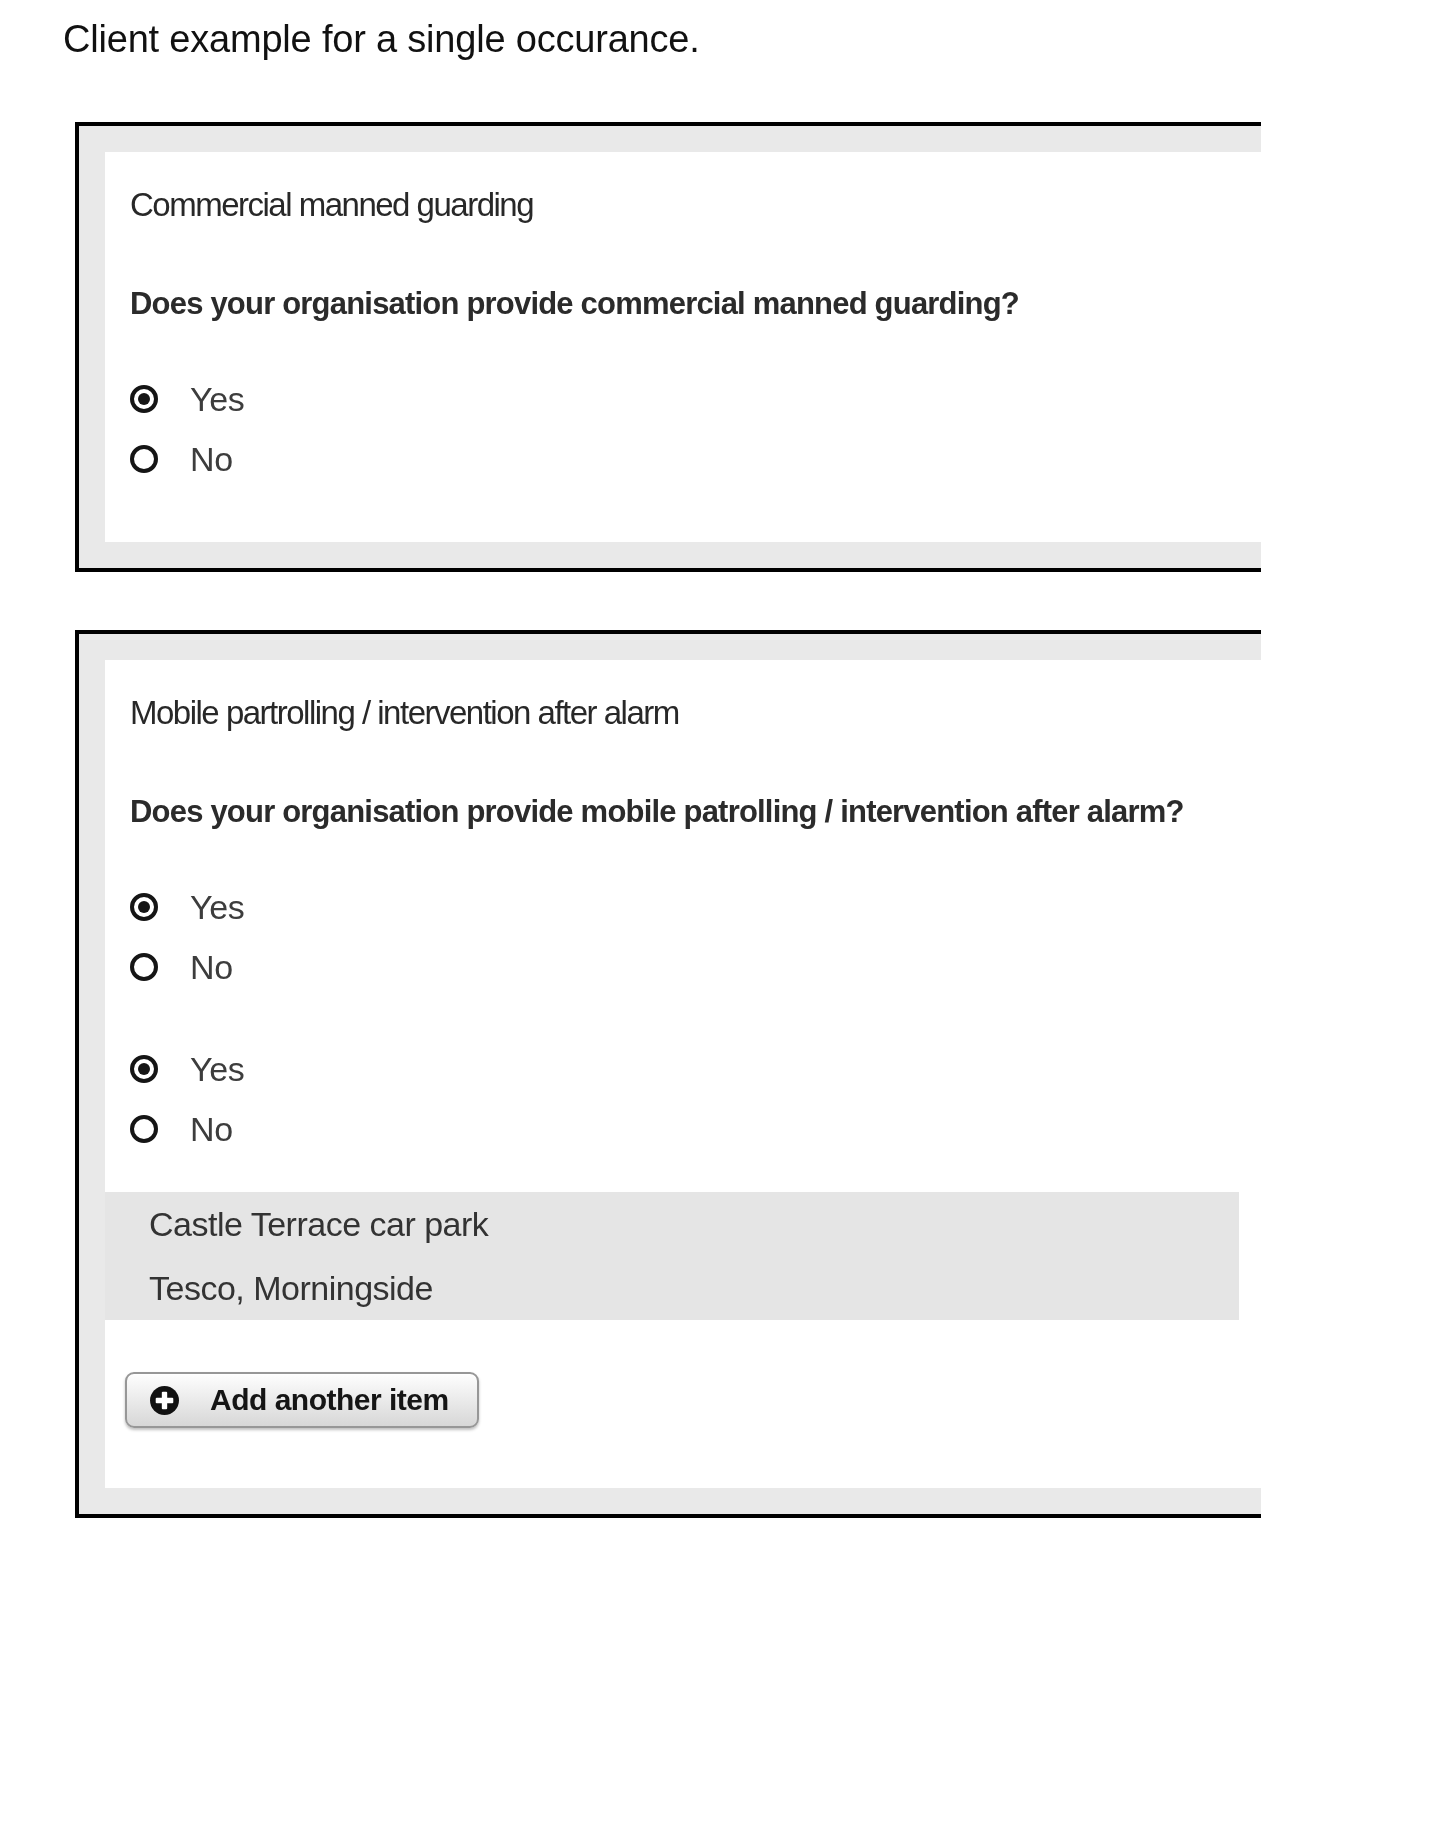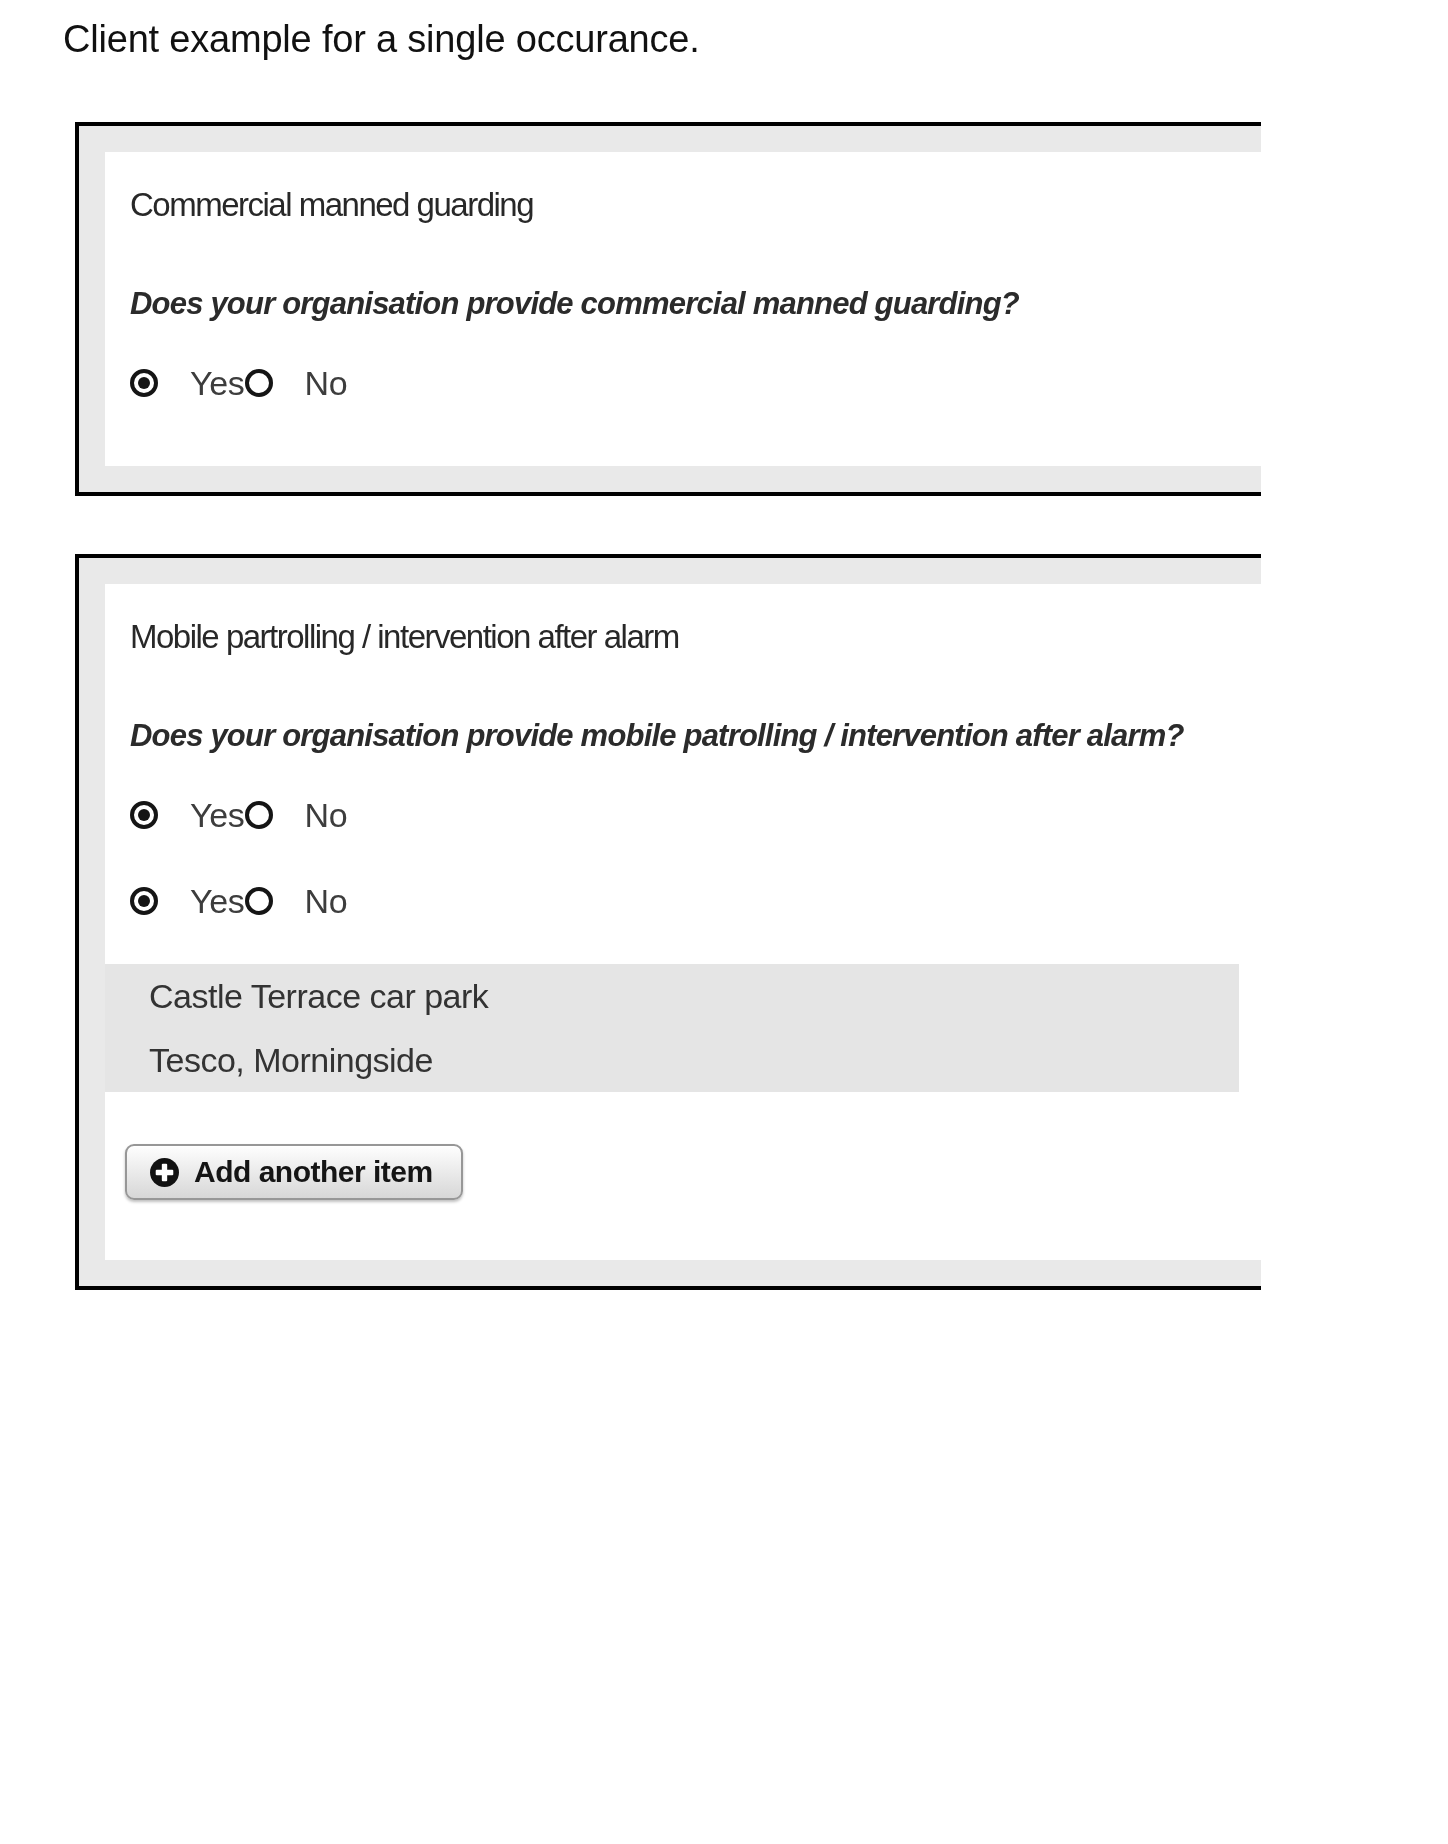--- a/index.html
+++ b/index.html
@@ -51,25 +51,25 @@
     color: #282828;
   }
   .question {
     margin: 54px 0 0 0;
     font-size: 31px;
     line-height: 37px;
     font-weight: bold;
     letter-spacing: -0.8px;
     color: #2b2b2b;
     white-space: nowrap;
-    font-style: italic;
   }
   .radio-group {
-    margin-top: 36px;
-    display: flex;
+    margin-top: 52px;
+    display: flex;
+    flex-direction: column;
     row-gap: 10px;
   }
   .radio-row {
     display: flex;
     align-items: center;
     height: 50px;
     cursor: pointer;
   }
   .radio {
     flex: none;
@@ -124,21 +124,21 @@
     padding: 0;
     display: flex;
     align-items: center;
     justify-content: center;
     cursor: pointer;
   }
   .add-btn {
     margin: 52px 0 0 20px;
     display: inline-flex;
     align-items: center;
-    gap: 14px;
+    gap: 30px;
     height: 56px;
     padding: 0 28px 0 22px;
     background: linear-gradient(#fefefe, #d7d7d7);
     border: 2px solid #979797;
     border-radius: 9px;
     box-shadow: 0 2px 3px rgba(0,0,0,0.25), inset 0 1px 0 #ffffff;
     font-family: "Liberation Sans", "DejaVu Sans", sans-serif;
     font-size: 30px;
     font-weight: bold;
     letter-spacing: -0.5px;

